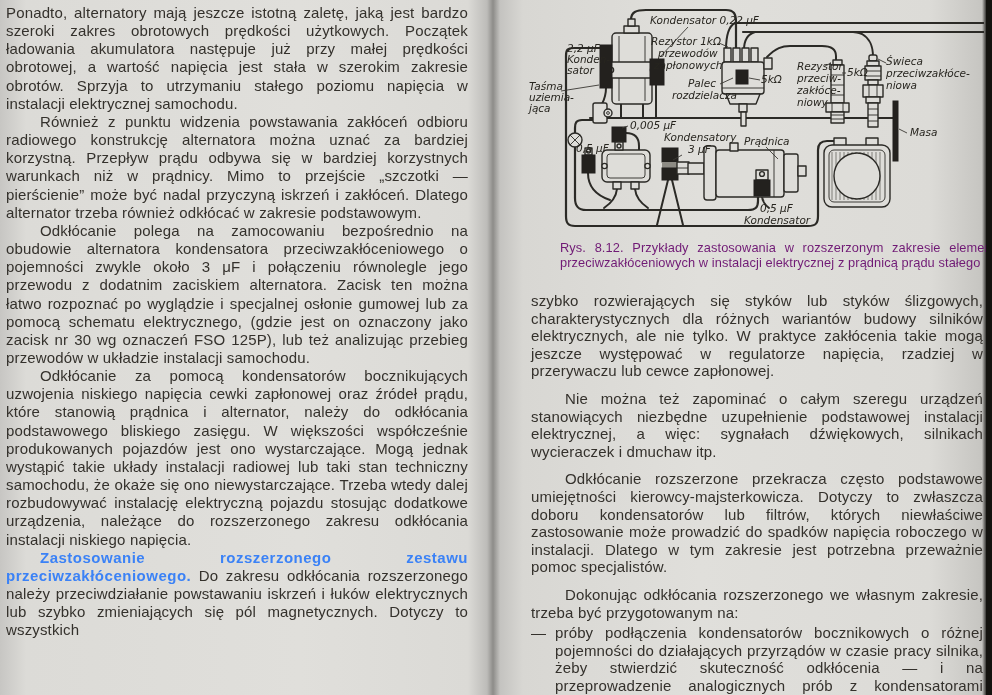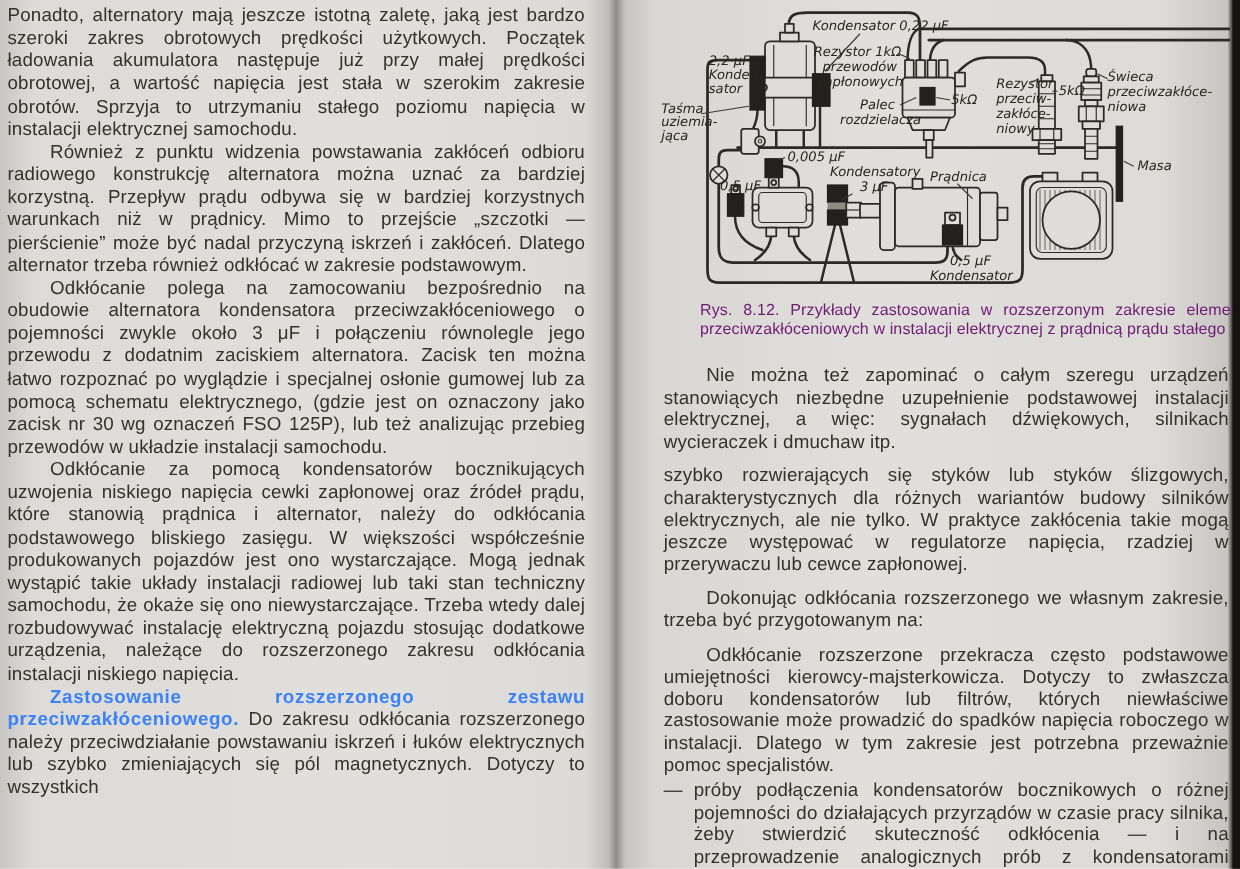--- a/index.html
+++ b/index.html
@@ -219,21 +219,21 @@
         <text class="lbl" x="224" y="145">Prądnica</text>
         <text class="lbl" x="240" y="212">0,5 μF</text>
         <text class="lbl" x="224" y="224">Kondensator</text>
       </g>
     </svg>
   </div>
 
   <div class="caption">Rys. 8.12. Przykłady zastosowania w rozszerzonym zakresie elementów przeciwzakłóceniowych w instalacji elektrycznej z prądnicą prądu stałego</div>
 
   <div class="col-right">
+    <p class="p">szybko rozwierających się styków lub styków ślizgowych, charakterystycznych dla różnych wariantów budowy silników elektrycznych, ale nie tylko. W praktyce zakłócenia takie mogą jeszcze występować w regulatorze napięcia, rzadziej w przerywaczu lub cewce zapłonowej.</p>
     <p class="p ind">Nie można też zapominać o całym szeregu urządzeń stanowiących niezbędne uzupełnienie podstawowej instalacji elektrycznej, a więc: sygnałach dźwiękowych, silnikach wycieraczek i dmuchaw itp.</p>
-    <p class="p">szybko rozwierających się styków lub styków ślizgowych, charakterystycznych dla różnych wariantów budowy silników elektrycznych, ale nie tylko. W praktyce zakłócenia takie mogą jeszcze występować w regulatorze napięcia, rzadziej w przerywaczu lub cewce zapłonowej.</p>
+    <p class="p ind">Odkłócanie rozszerzone przekracza często podstawowe umiejętności kierowcy-majsterkowicza. Dotyczy to zwłaszcza doboru kondensatorów lub filtrów, których niewłaściwe zastosowanie może prowadzić do spadków napięcia roboczego w instalacji. Dlatego w tym zakresie jest potrzebna przeważnie pomoc specjalistów.</p>
     <p class="p ind">Dokonując odkłócania rozszerzonego we własnym zakresie, trzeba być przygotowanym na:</p>
-    <p class="p ind">Odkłócanie rozszerzone przekracza często podstawowe umiejętności kierowcy-majsterkowicza. Dotyczy to zwłaszcza doboru kondensatorów lub filtrów, których niewłaściwe zastosowanie może prowadzić do spadków napięcia roboczego w instalacji. Dlatego w tym zakresie jest potrzebna przeważnie pomoc specjalistów.</p>
     <div class="li"><span class="marker">—</span><span>próby podłączenia kondensatorów bocznikowych o różnej pojemności do działających przyrządów w czasie pracy silnika, żeby stwierdzić skuteczność odkłócenia — i na przeprowadzenie analogicznych prób z kondensatorami przelotowymi,</span></div>
   </div>
 
   <div class="edge"></div>
 </div>
 
 </body></html>

